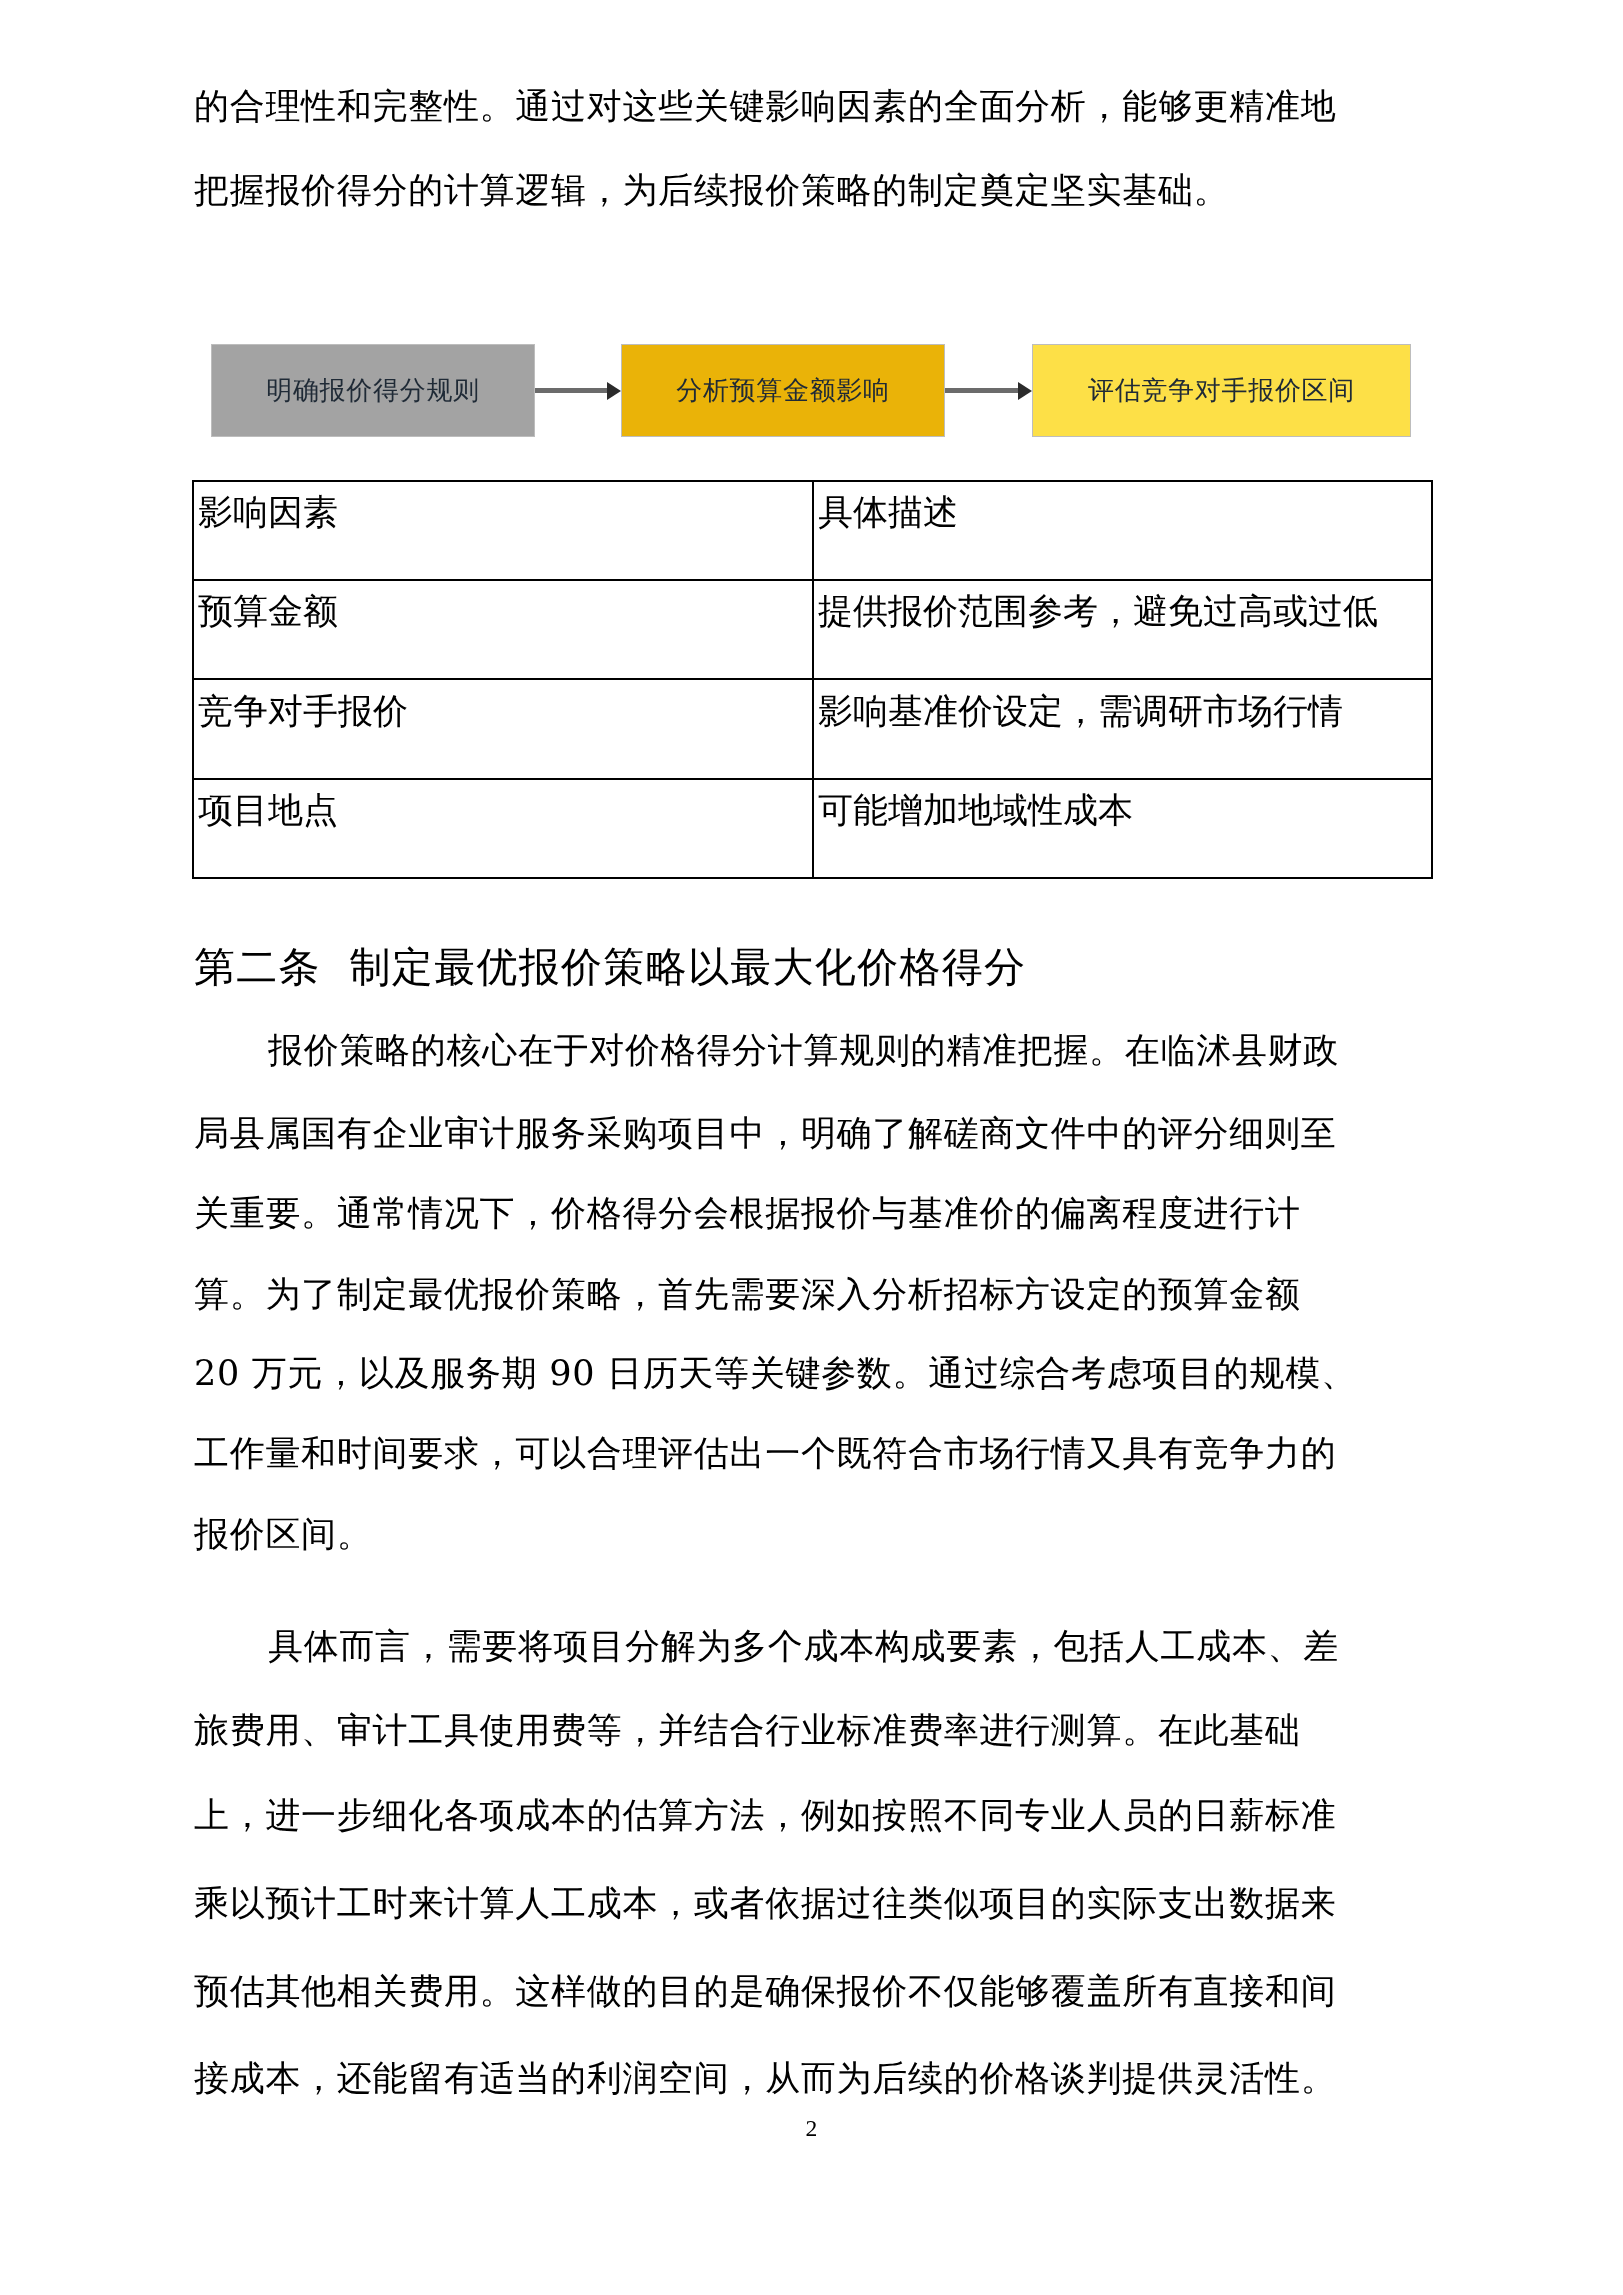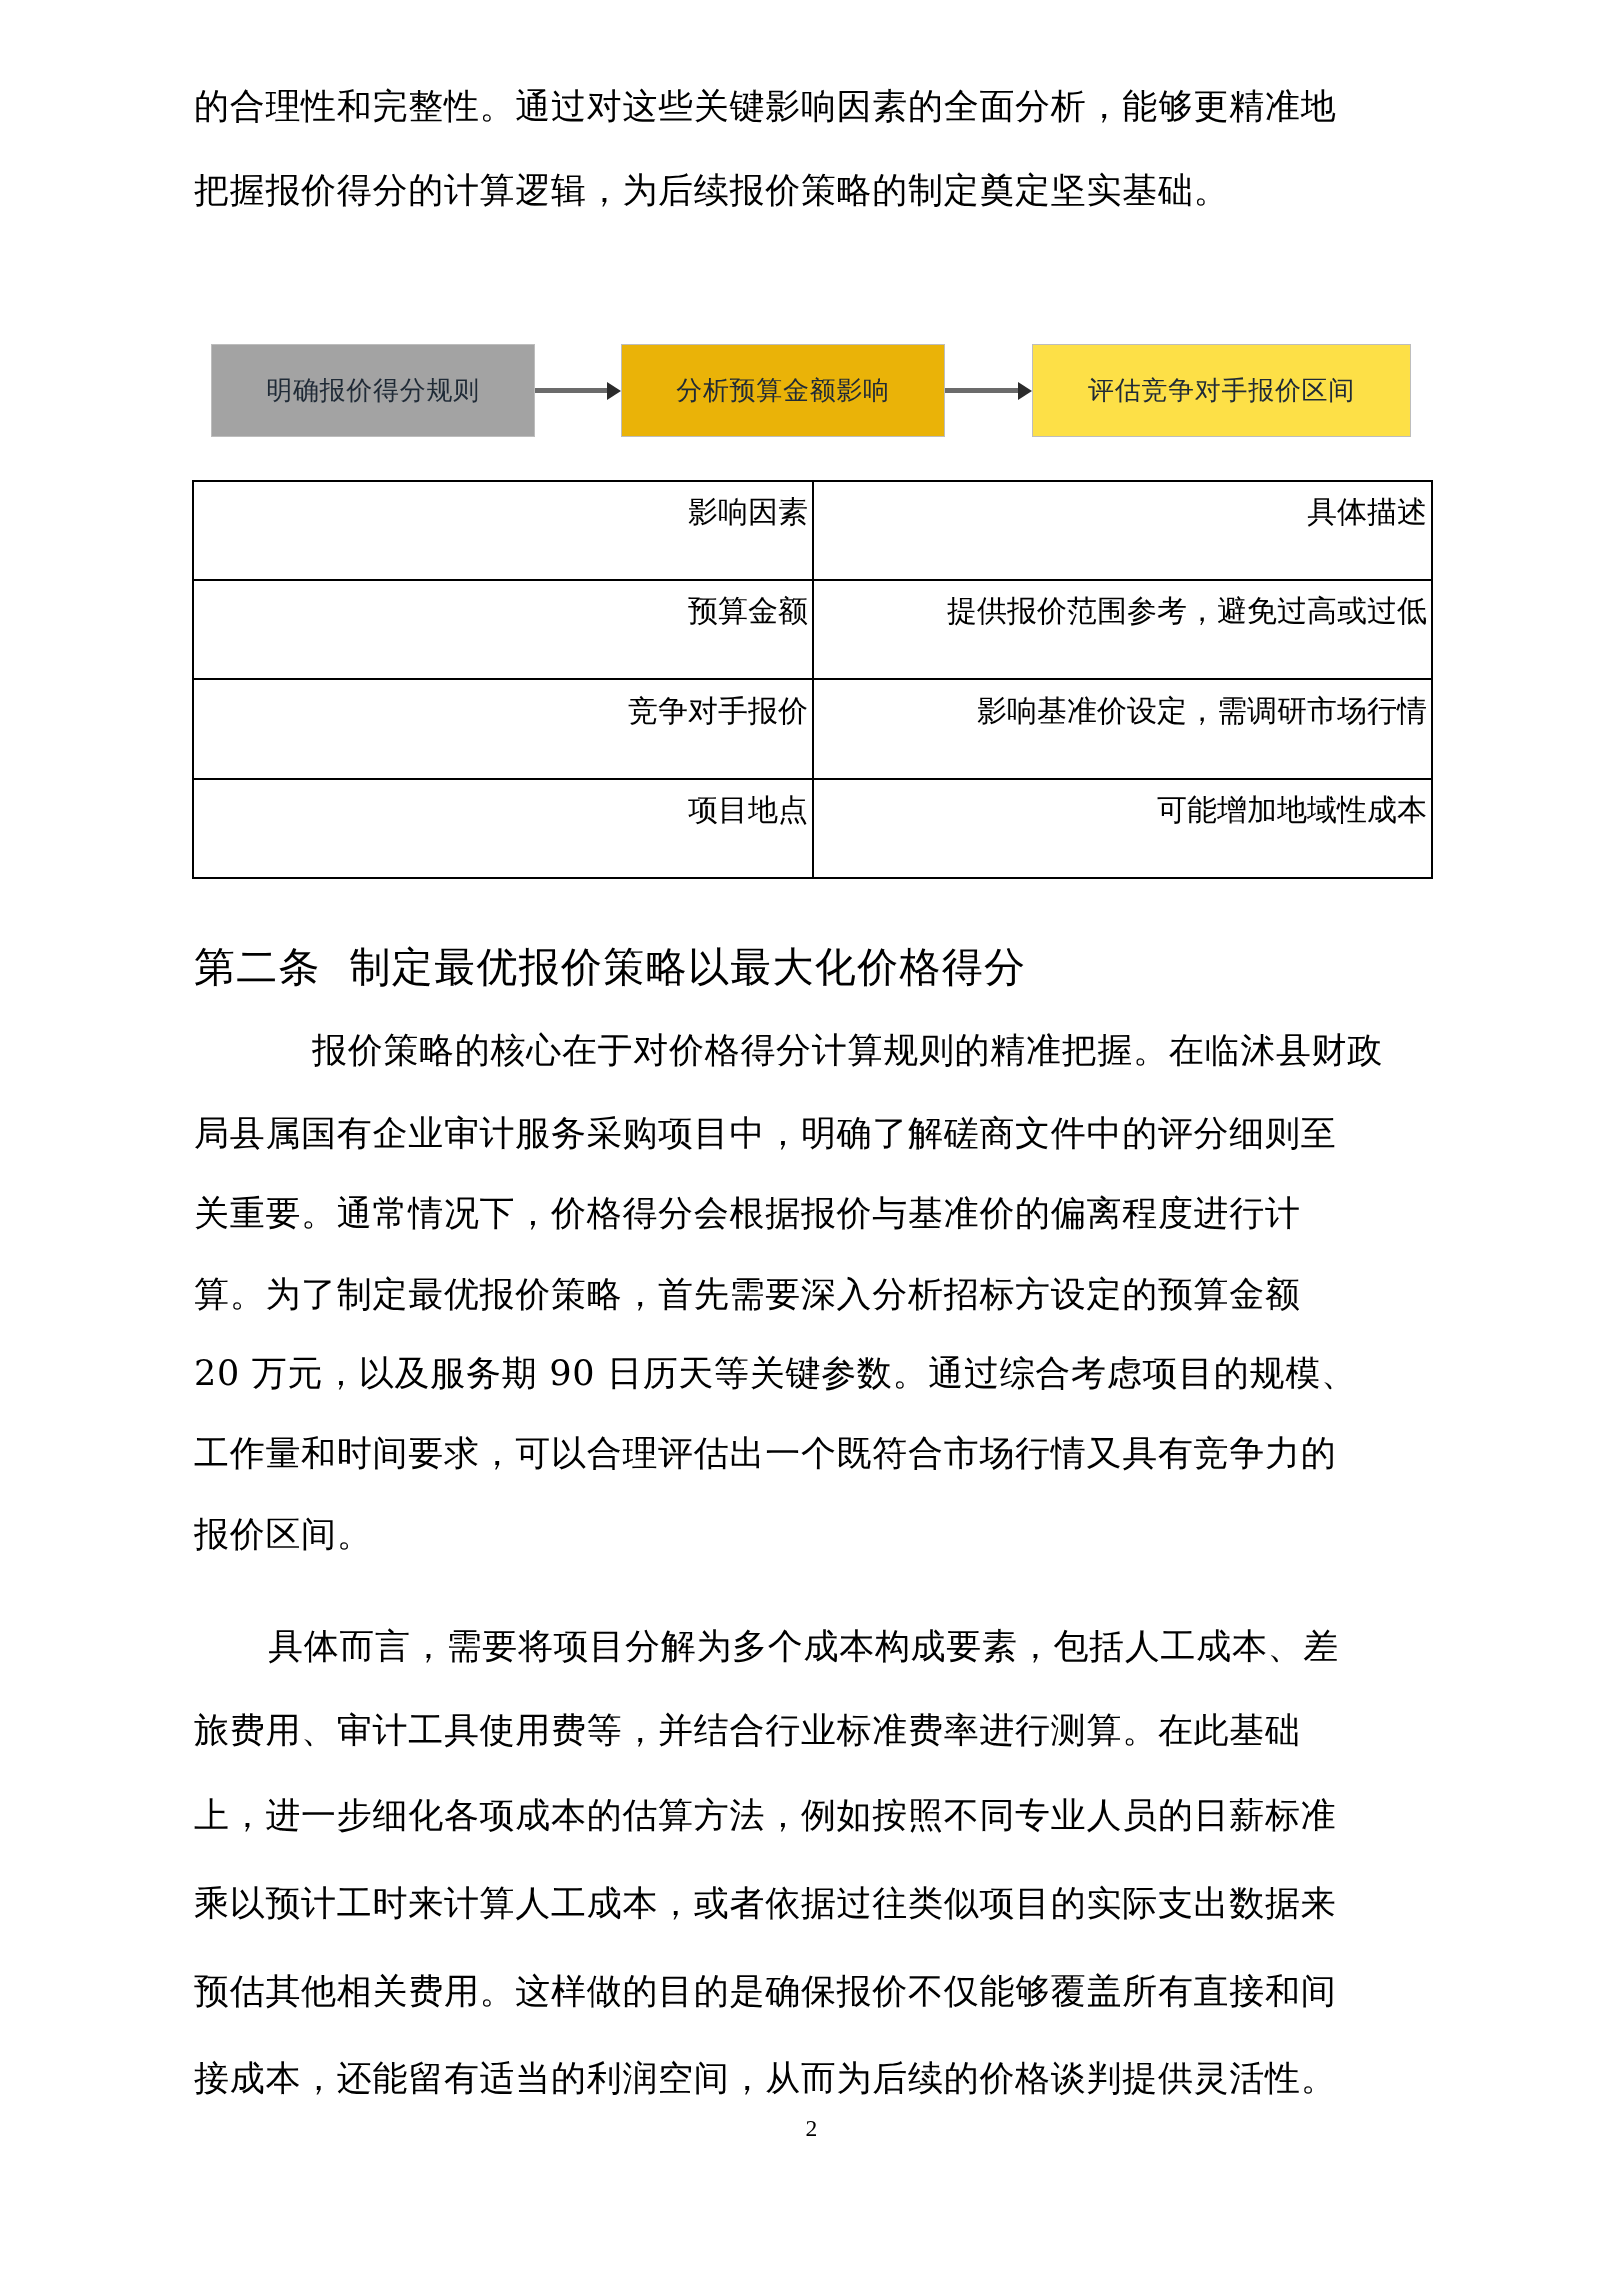--- a/index.html
+++ b/index.html
@@ -70,25 +70,24 @@
       top: 480px;
       width: 1239px;
       border-collapse: collapse;
       table-layout: fixed;
     }
     .factor-table td {
       border: 2.6px solid #000000;
       height: 88px;
       vertical-align: top;
       padding: 9.2px 3.9px 0 3.9px;
-      font-size: 30px;
+      font-size: 35px;
       line-height: 42px;
       white-space: nowrap;
       overflow: hidden;
-      text-align: right;
     }
     .factor-table col.c1 { width: 620px; }
     .factor-table col.c2 { width: 619px; }
     .heading {
       position: absolute;
       left: 194px;
       top: 942px;
       font-size: 41px;
       line-height: 50px;
       white-space: nowrap;
@@ -150,21 +149,21 @@
     <tr>
       <td>项目地点</td>
       <td>可能增加地域性成本</td>
     </tr>
   </tbody>
     </table>
 
   <div class="heading" style="white-space:pre;">第二条  制定最优报价策略以最大化价格得分</div>
 
   <div>
-    <div class="text-line indent" style="top:1029px;margin-left:44px;">报价策略的核心在于对价格得分计算规则的精准把握。在临沭县财政</div>
+    <div class="text-line indent" style="top:1029px;">报价策略的核心在于对价格得分计算规则的精准把握。在临沭县财政</div>
     <div class="text-line" style="top:1112px;">局县属国有企业审计服务采购项目中，明确了解磋商文件中的评分细则至</div>
     <div class="text-line" style="top:1192px;">关重要。通常情况下，价格得分会根据报价与基准价的偏离程度进行计</div>
     <div class="text-line" style="top:1273px;">算。为了制定最优报价策略，首先需要深入分析招标方设定的预算金额</div>
     <div class="text-line" style="top:1352px;">20 万元，以及服务期 90 日历天等关键参数。通过综合考虑项目的规模、</div>
     <div class="text-line" style="top:1432px;">工作量和时间要求，可以合理评估出一个既符合市场行情又具有竞争力的</div>
     <div class="text-line" style="top:1513px;text-align:center;">报价区间。</div>
   </div>
 
   <div>
     <div class="text-line indent" style="top:1625px;">具体而言，需要将项目分解为多个成本构成要素，包括人工成本、差</div>

